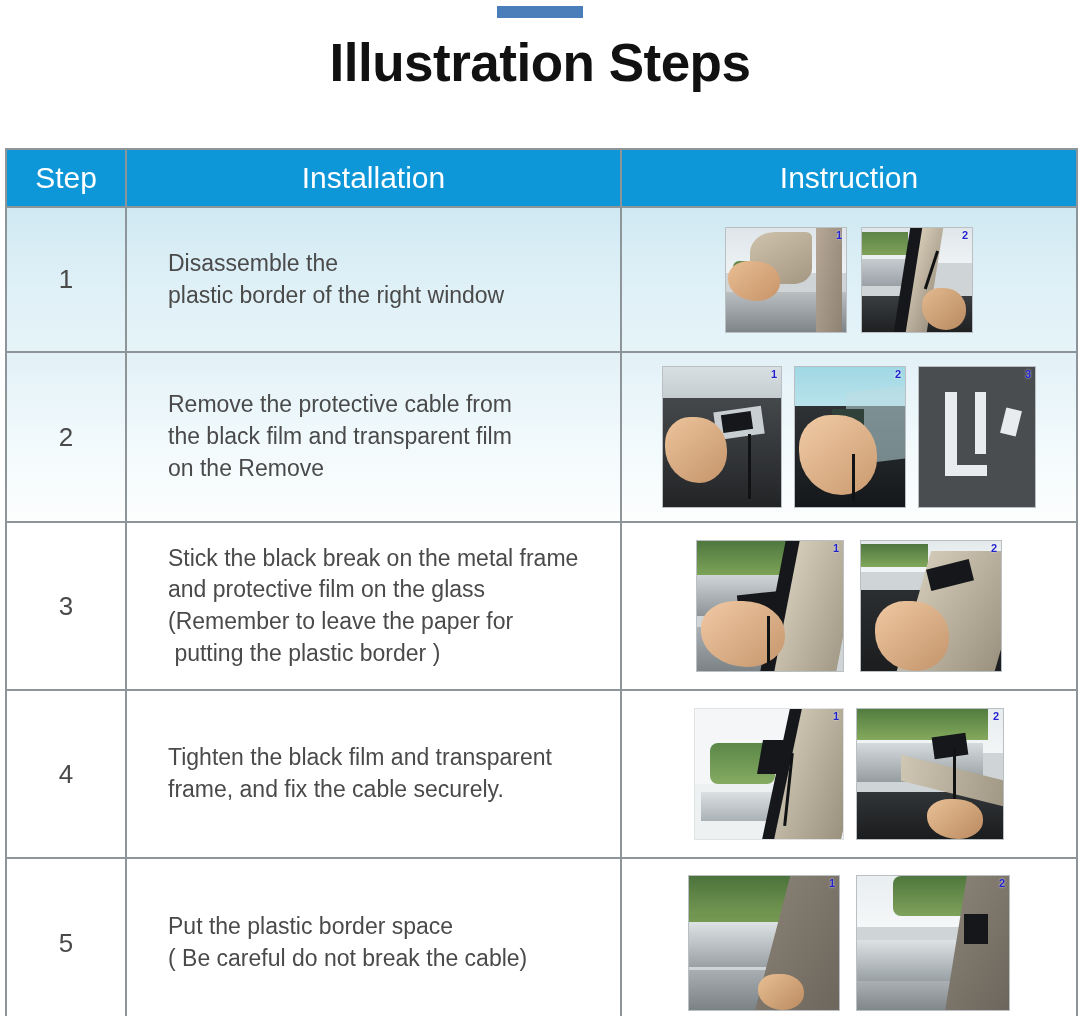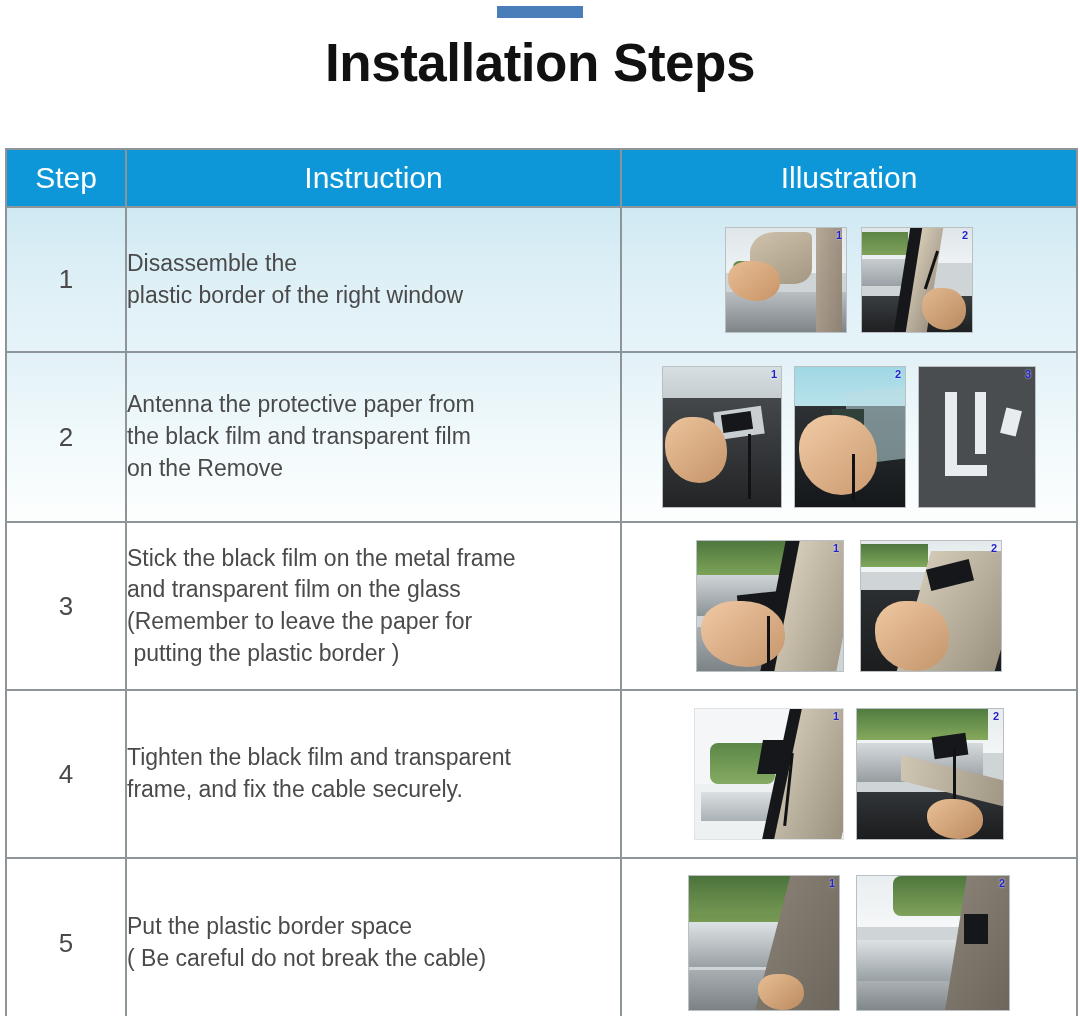--- a/index.html
+++ b/index.html
@@ -72,21 +72,21 @@
     text-align: center;
     font-size: 26px;
     color: #4a4a4a;
   }
   td.instr-cell {
     padding: 0 16px 0 26px;
     font-size: 23px;
     line-height: 1.38;
     color: #4a4a4a;
   }
-  td.instr-cell .line { white-space: pre; }
+  td.instr-cell .line { white-space: pre; margin-left: 41px; }
 
   td.illus-cell {
     padding: 0;
   }
   .illus-wrap {
     display: flex;
     align-items: center;
     justify-content: center;
     gap: 14px;
     padding: 8px 6px;
@@ -138,35 +138,35 @@
   .photo .bracket { position:absolute; background:#e9ecee; }
   .photo .glass { position:absolute; background:rgba(190,220,225,.55); }
   .photo .cable { position:absolute; background:#101214; }
   .photo .border-piece { position:absolute; background:linear-gradient(120deg,#8c8478,#6d665c); }
 </style>
 </head>
 <body>
 
 <div id="top-accent"></div>
 
-<div id="page-title">Installation Steps</div>
+<div id="page-title">Illustration Steps</div>
 
 <div class="sheen"></div>
 
 <table id="steps-table">
   <colgroup>
     <col class="c-step">
     <col class="c-instr">
     <col class="c-illus">
   </colgroup>
   <thead>
     <tr>
       <th>Step</th>
+      <th>Installation</th>
       <th>Instruction</th>
-      <th>Illustration</th>
     </tr>
   </thead>
   <tbody>
 
     <tr class="row-1" style="height:145px">
       <td class="step-cell">1</td>
       <td class="instr-cell">
         <div class="line">Disassemble the</div>
         <div class="line">plastic border of the right window</div>
       </td>
@@ -192,21 +192,21 @@
             <div class="hand" style="right:6px;bottom:2px;width:44px;height:42px;background:linear-gradient(140deg,#e3b98f,#b98a60)"></div>
             <div class="badge">2</div>
           </div>
         </div>
       </td>
     </tr>
 
     <tr class="row-2" style="height:170px">
       <td class="step-cell">2</td>
       <td class="instr-cell">
-        <div class="line">Antenna the protective paper from</div>
+        <div class="line">Remove the protective cable from</div>
         <div class="line">the black film and transparent film</div>
         <div class="line">on the Remove</div>
       </td>
       <td class="illus-cell">
         <div class="illus-wrap" style="gap:12px">
           <div class="photo" style="width:118px;height:140px">
             <div class="sky" style="height:26%;background:linear-gradient(to bottom,#d8dfe3,#c3cace)"></div>
             <div class="dash" style="height:78%;background:linear-gradient(to bottom,#45484b,#222426)"></div>
             <div class="bracket" style="left:44%;top:30%;width:48px;height:28px;background:#c9ced2;transform:rotate(-8deg)"></div>
             <div class="blackfilm" style="left:50%;top:33%;width:30px;height:18px;transform:rotate(-8deg)"></div>
@@ -231,22 +231,22 @@
             <div class="bracket" style="right:14%;top:30%;width:16px;height:26px;transform:rotate(14deg)"></div>
             <div class="badge">3</div>
           </div>
         </div>
       </td>
     </tr>
 
     <tr class="row-3" style="height:168px">
       <td class="step-cell">3</td>
       <td class="instr-cell">
-        <div class="line">Stick the black film on the metal frame</div>
-        <div class="line">and transparent film on the glass</div>
+        <div class="line">Stick the black break on the metal frame</div>
+        <div class="line">and protective film on the glass</div>
         <div class="line">(Remember to leave the paper for</div>
         <div class="line"> putting the plastic border )</div>
       </td>
       <td class="illus-cell">
         <div class="illus-wrap" style="gap:16px">
           <div class="photo" style="width:146px;height:130px">
             <div class="sky" style="height:30%;background:linear-gradient(to bottom,#dfe7ea,#eef3f5)"></div>
             <div class="trees" style="top:0;height:26%;width:70%;background:linear-gradient(to bottom,#3f6b2c,#6f9a46)"></div>
             <div class="cars" style="top:26%;height:32%;width:70%;background:linear-gradient(to bottom,#cfd4d7,#8d9498)"></div>
             <div class="ground" style="height:34%;width:70%;background:linear-gradient(to bottom,#a9afb2,#7c8387)"></div>

